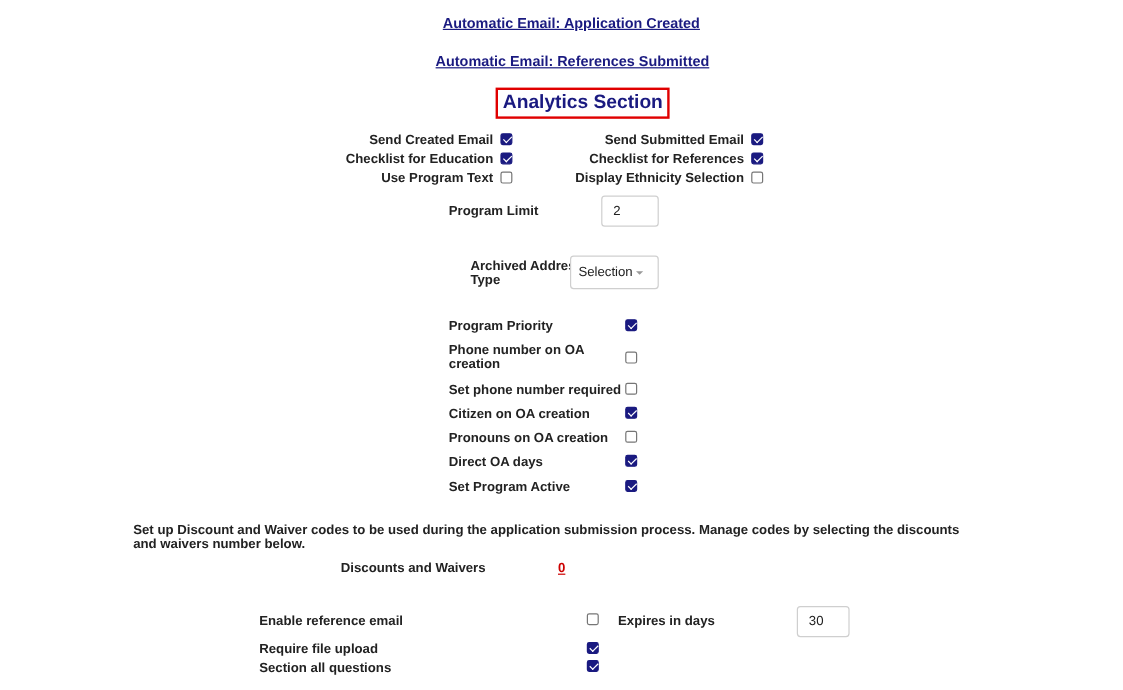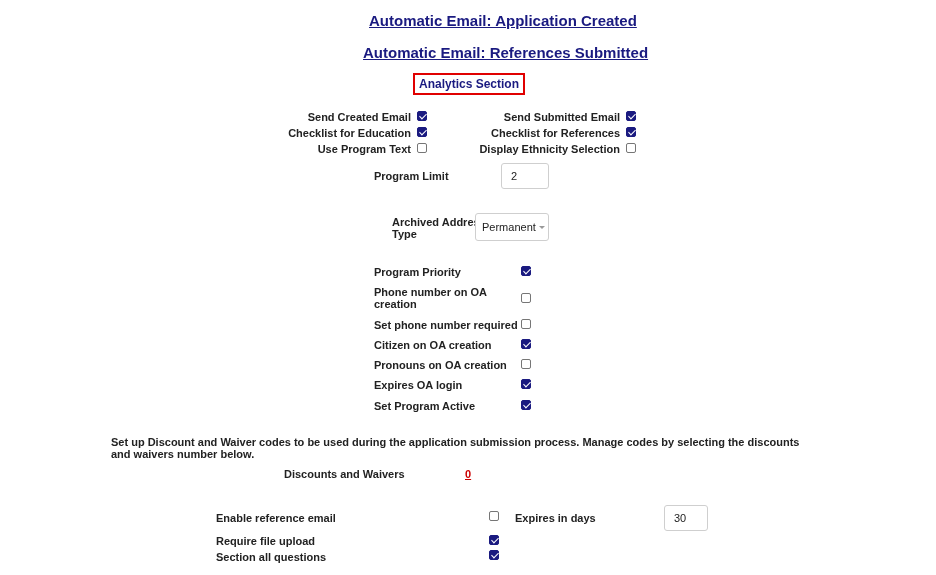--- a/index.html
+++ b/index.html
@@ -1,20 +1,20 @@
 <!DOCTYPE html>
 <html><head>
 <meta charset="utf-8">
 <style>
   html, body { margin:0; padding:0; background:#ffffff; }
   body { width:936px; height:575px; position:relative; overflow:hidden;
          font-family:"Liberation Sans", sans-serif; font-size:11px; color:#222; }
   .abs { position:absolute; }
-  a.link { color:#1a1a80; text-decoration:underline; font-weight:bold; font-size:15px; }
-  .section-title { border:2px solid #e00000; padding:2px 4px; color:#1a1a80; font-weight:bold; font-size:12px; }
+  a.link { color:#1a1a80; text-decoration:underline; font-weight:bold; font-size:12px; }
+  .section-title { border:2px solid #e00000; padding:2px 4px; color:#1a1a80; font-weight:bold; font-size:16px; }
   .lbl { font-weight:bold; color:#222; font-size:11px; line-height:12px; }
   .cb { width:10px; height:10px; border:1px solid #767676; border-radius:2px; background:#fff; box-sizing:border-box; }
   .cb.on { background:#1a1a80; border-color:#1a1a80; }
   .cb.on::after { content:""; position:absolute; left:3px; top:0px; width:3px; height:6px; border:solid #fff; border-width:0 1.5px 1.5px 0; transform:rotate(45deg); }
   .cb { position:absolute; }
   .input { border:1px solid #cfcfcf; border-radius:3px; background:#fff; box-sizing:border-box; padding:0 9px; font-size:11px; display:flex; align-items:center; }
   .select { border:1px solid #cfcfcf; border-radius:3px; background:#fff; box-sizing:border-box; padding:0 6px; font-size:11px; display:flex; align-items:center; }
   .caret { display:inline-block; width:0; height:0; border-left:3px solid transparent; border-right:3px solid transparent; border-top:3px solid #999; margin-left:3px; }
   .red { color:#cc0000; text-decoration:underline; font-weight:bold; }
 </style>
@@ -41,40 +41,40 @@
 <div class="cb" style="left:626px;top:143px;"></div>
 
 <div class="abs lbl" style="left:374px;top:170px;">Program Limit</div>
 <div class="abs input" style="left:501px;top:163px;width:48px;height:26px;">2</div>
 
 <div class="abs lbl" style="left:392px;top:216px;">
   <div>Archived Address</div>
   <div>Type</div>
 </div>
 <div class="abs select" style="left:475px;top:213px;width:74px;height:28px;">
-  <span>Permanent</span>
+  <span>Selection</span>
     <span class="caret"></span>
 </div>
 
 <div class="abs lbl" style="left:374px;top:266px;">Program Priority</div>
 <div class="cb on" style="left:521px;top:266px;"></div>
 
 <div class="abs lbl" style="left:374px;top:286px;width:130px;">Phone number on OA creation</div>
 <div class="cb" style="left:521px;top:293px;"></div>
 
 <div class="abs lbl" style="left:374px;top:319px;">Set phone number required</div>
 <div class="cb" style="left:521px;top:319px;"></div>
 
 <div class="abs lbl" style="left:374px;top:339px;">Citizen on OA creation</div>
 <div class="cb on" style="left:521px;top:339px;"></div>
 
 <div class="abs lbl" style="left:374px;top:359px;">Pronouns on OA creation</div>
 <div class="cb" style="left:521px;top:359px;"></div>
 
-<div class="abs lbl" style="left:374px;top:379px;">Expires OA login</div>
+<div class="abs lbl" style="left:374px;top:379px;">Direct OA days</div>
 <div class="cb on" style="left:521px;top:379px;"></div>
 
 <div class="abs lbl" style="left:374px;top:400px;">Set Program Active</div>
 <div class="cb on" style="left:521px;top:400px;"></div>
 
 <div class="abs lbl" style="left:111px;top:436px;width:700px;">Set up Discount and Waiver codes to be used during the application submission process. Manage codes by selecting the discounts and waivers number below.</div>
 <div class="abs lbl" style="left:284px;top:468px;">Discounts and Waivers</div>
 <a class="abs red" style="left:465px;top:468px;font-size:11px;" href="#">0</a>
 
 <div class="abs lbl" style="left:216px;top:512px;">Enable reference email</div>

